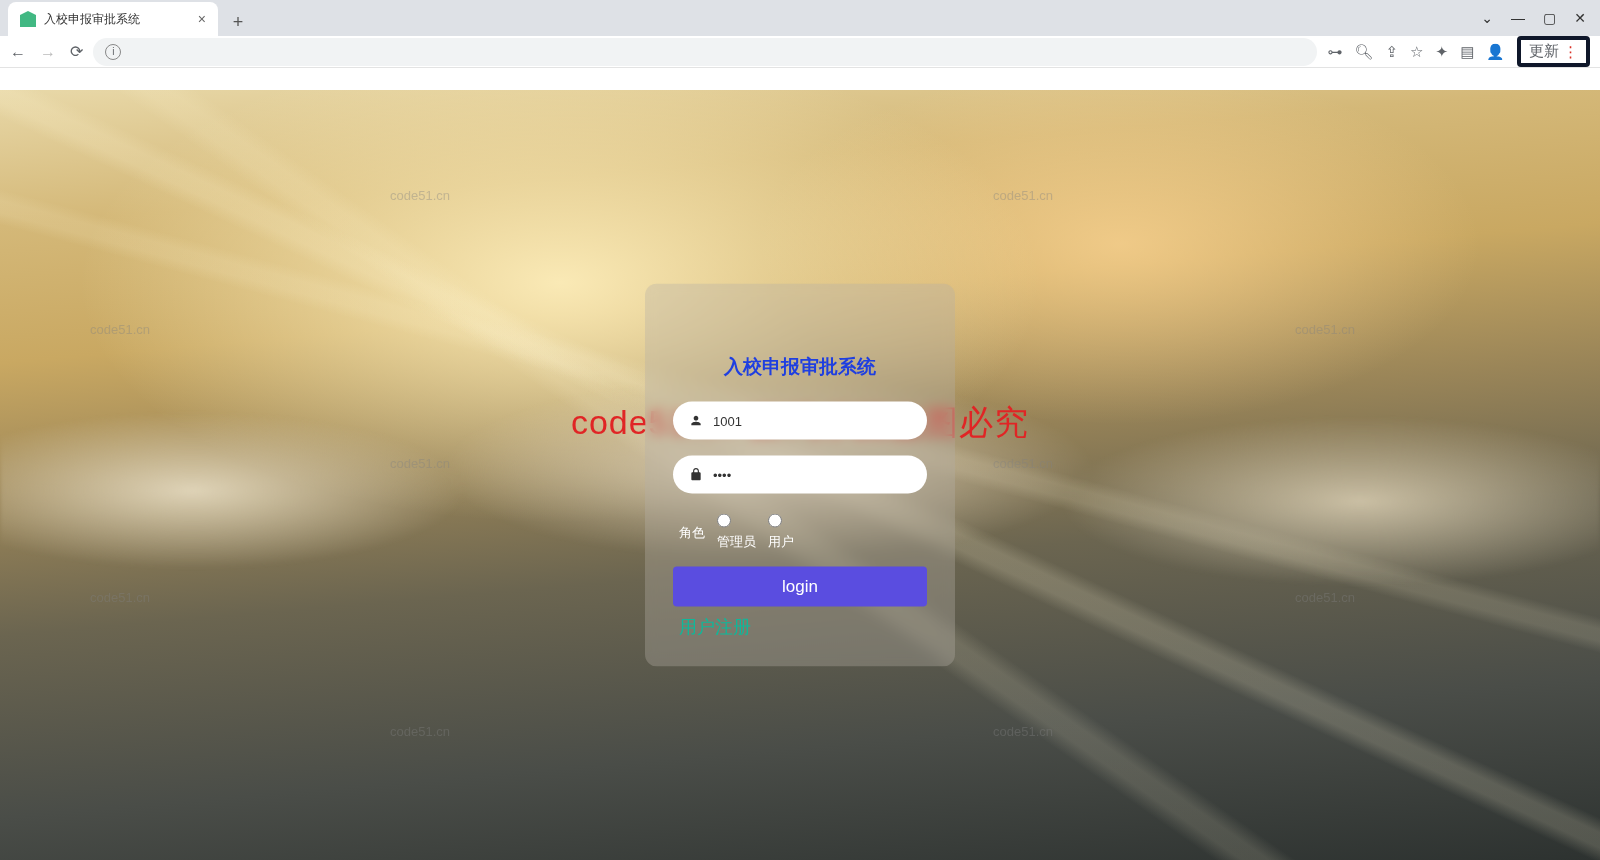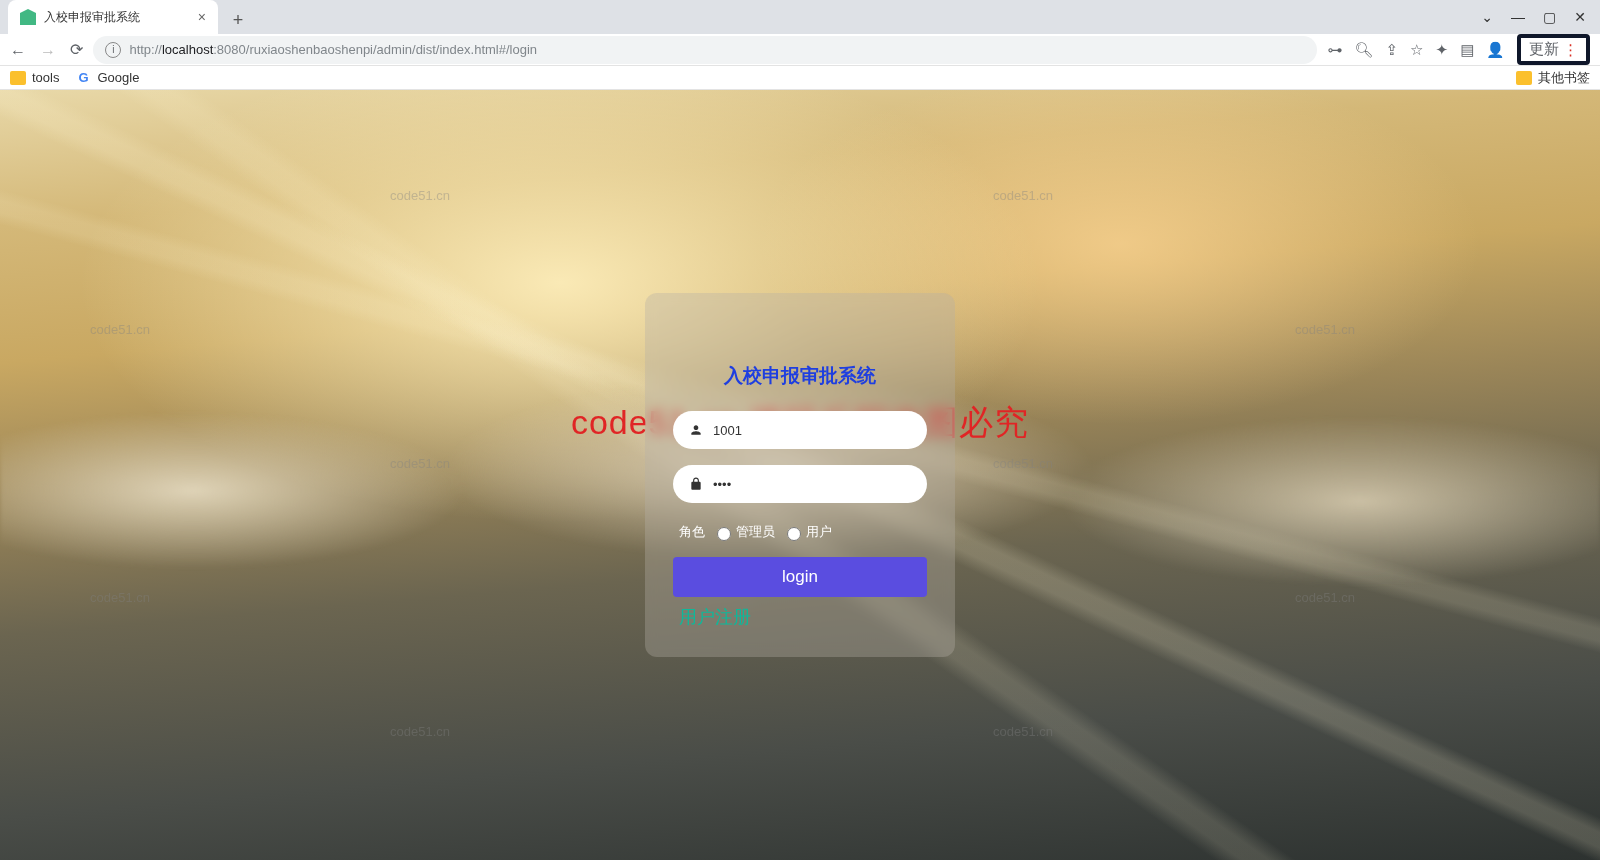--- a/index.html
+++ b/index.html
@@ -74,21 +74,21 @@
       background: rgba(180, 175, 165, 0.35);
       backdrop-filter: blur(6px);
       border-radius: 12px;
       display: flex; flex-direction: column; align-items: stretch;
     }
     .login-title { text-align: center; color: #1f3fe0; font-size: 19px; font-weight: 700; margin-bottom: 22px; }
     .field { background: #fff; border-radius: 22px; height: 38px; display: flex; align-items: center; padding: 0 16px; gap: 10px; margin-bottom: 16px; }
     .field svg { width: 14px; height: 14px; fill: #333; flex-shrink: 0; }
     .field input { border: none; outline: none; flex: 1; font-size: 13px; color: #333; background: transparent; }
     .role-row { display: flex; align-items: center; gap: 12px; color: #fff; font-size: 13px; margin: 4px 0 16px 6px; }
-    .role-opt { display: flex; align-items: flex-end; gap: 5px; cursor: pointer; }
+    .role-opt { display: flex; align-items: flex-start; gap: 5px; cursor: pointer; flex-direction: column; }
     .role-opt input { width: 14px; height: 14px; cursor: pointer; }
     .login-btn { height: 40px; background: #5a4de0; color: #fff; border: none; border-radius: 4px; font-size: 17px; cursor: pointer; }
     .register-link { margin-top: 8px; color: #0fb89a; font-size: 18px; cursor: pointer; text-align: left; padding-left: 6px; }
   </style>
 </head>
 <body>
 
 <div class="browser-chrome">
   <div class="tab-row">
     <div class="tab">
@@ -106,53 +106,36 @@
   </div>
 
   <div class="addr-row">
     <div class="nav-icons">
       <span>←</span>
       <span class="disabled">→</span>
       <span>⟳</span>
     </div>
     <div class="url-bar">
       <span class="info-icon">i</span>
-      <span class="url-text">
-        <span class="muted">http://</span><span>localhost</span><span class="muted">:8080</span><span class="muted">/ruxiaoshenbaoshenpi/admin/dist/index.html#/login</span>
-      </span>
     </div>
     <div class="right-icons">
       <span>⊶</span>
       <span>🔍︎</span>
       <span>⇪</span>
       <span>☆</span>
       <span>✦</span>
       <span>▤</span>
       <span>👤</span>
       <span class="update-btn">
         <span>更新</span>
         <span class="dots">⋮</span>
       </span>
     </div>
   </div>
 
-  <div class="bm-row">
-    <div class="bm-item">
-      <span class="bm-folder"></span>
-      <span>tools</span>
-    </div>
-    <div class="bm-item">
-      <span class="bm-g">G</span>
-      <span>Google</span>
-    </div>
-    <div class="bm-item bm-right">
-      <span class="bm-folder"></span>
-      <span>其他书签</span>
-    </div>
-  </div>
 </div>
 
 <div class="page-bg">
   <div class="rays"></div>
   <div class="cloud-band"></div>
 
   <span class="wm" style="left:390px; top:98px;">code51.cn</span>
   <span class="wm" style="left:993px; top:98px;">code51.cn</span>
   <span class="wm" style="left:90px; top:232px;">code51.cn</span>
   <span class="wm" style="left:1295px; top:232px;">code51.cn</span>

